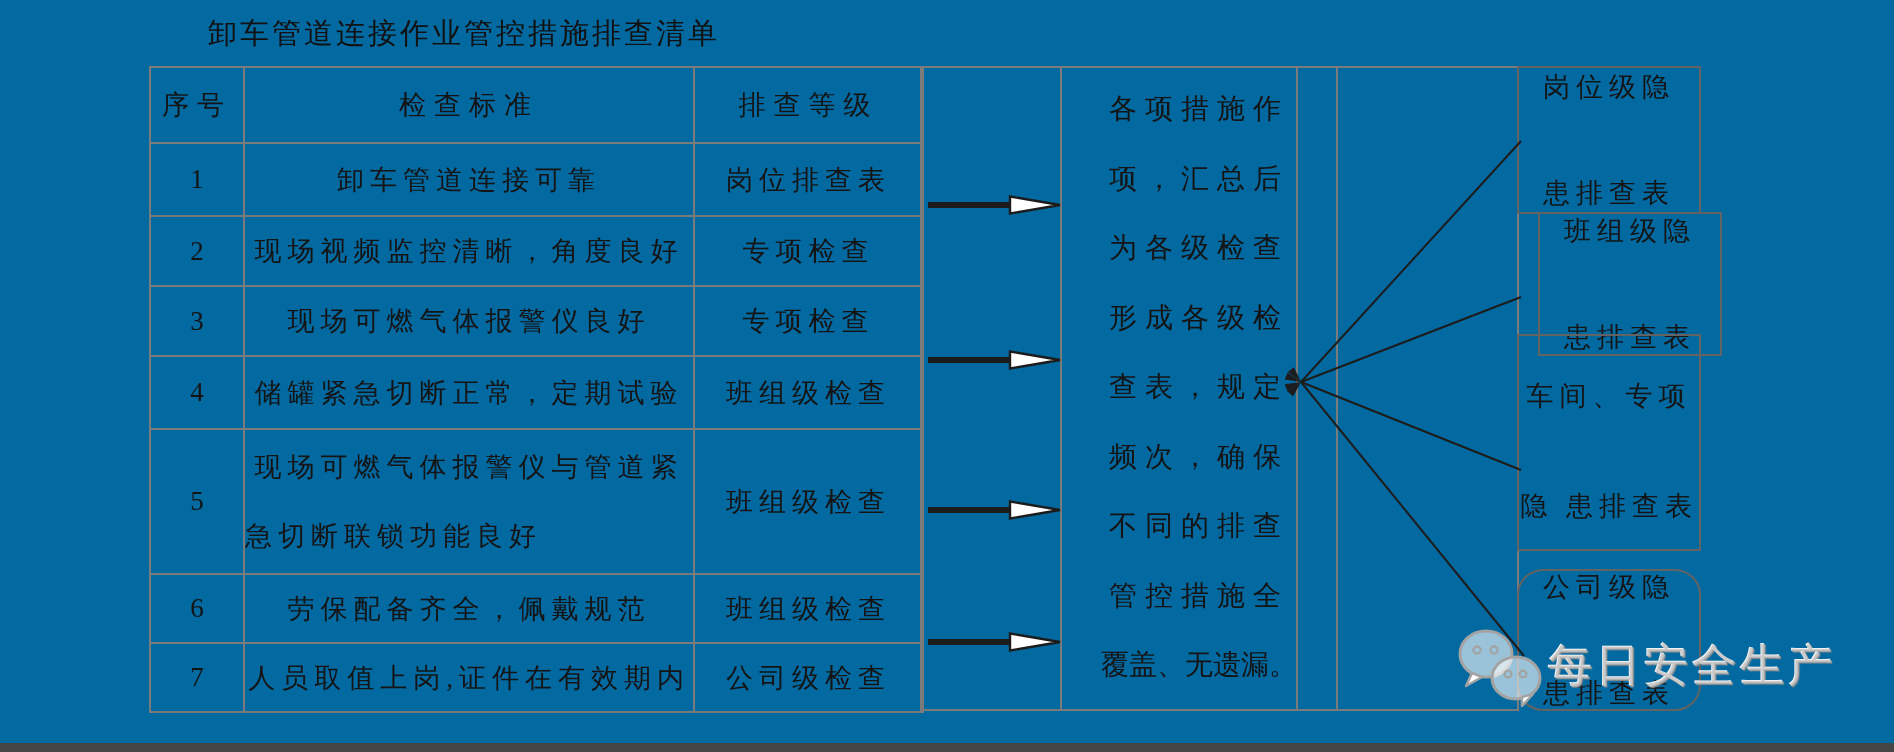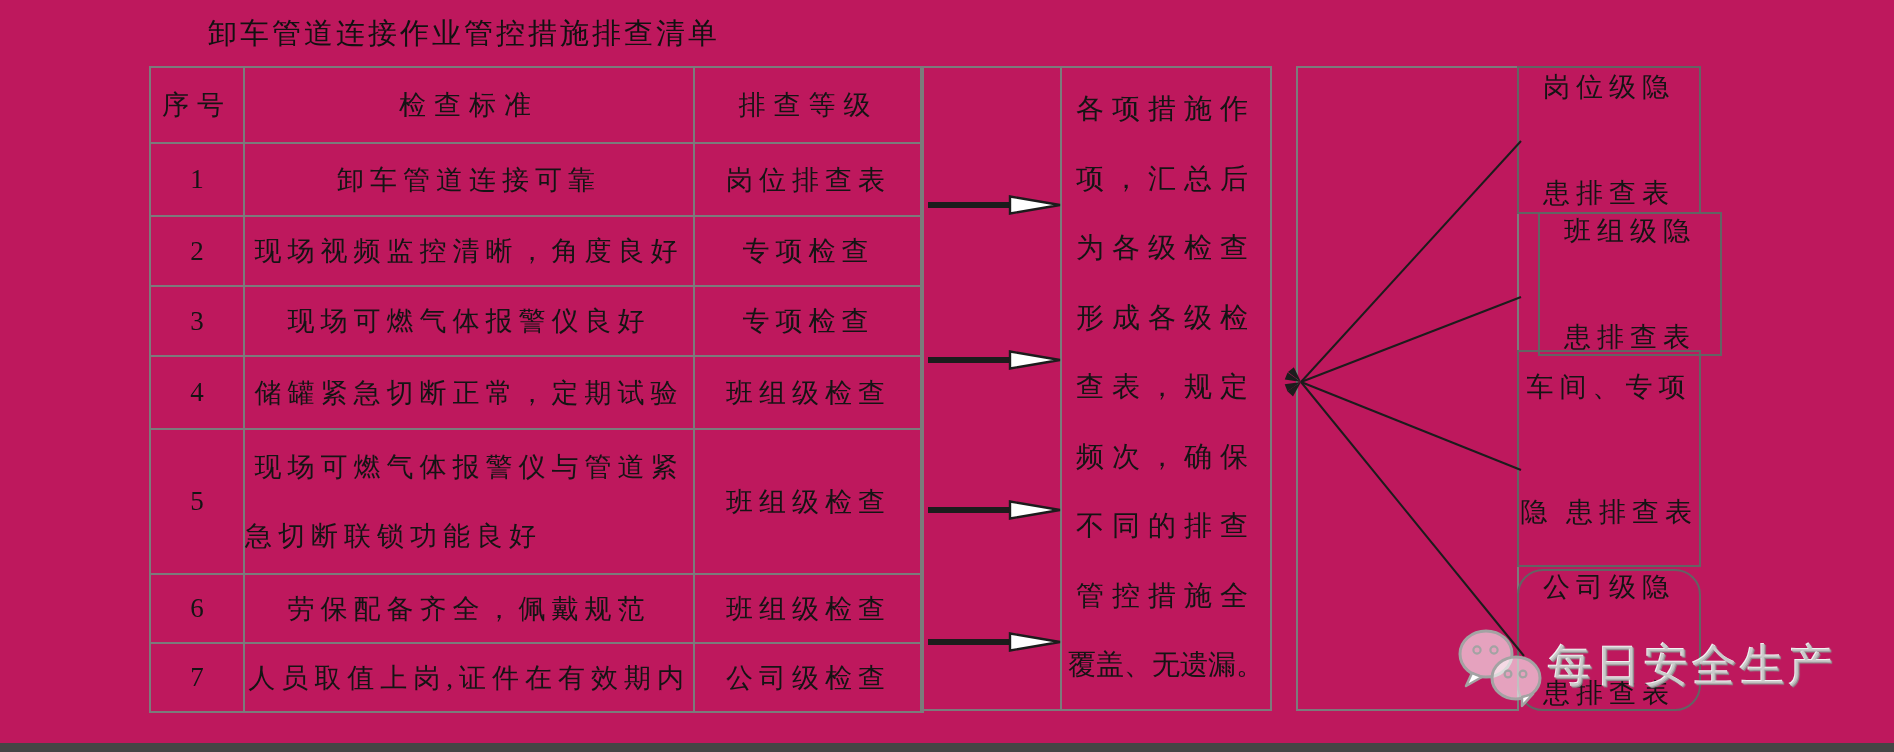--- a/index.html
+++ b/index.html
@@ -1,50 +1,50 @@
 <!DOCTYPE html>
 <html><head>
 <meta charset="utf-8">
 <style>
   html,body{margin:0;padding:0;background:#fff;}
-  #page{position:relative;width:1894px;height:752px;background:#be185d;overflow:hidden;
+  #page{position:relative;width:1894px;height:752px;background:#0369a1;overflow:hidden;
         font-family:"Liberation Serif","DejaVu Serif",serif;color:#111;}
 
   .title{position:absolute;left:208px;top:14px;font-size:29px;letter-spacing:3px;color:#111;}
 
   
   table.checklist{position:absolute;left:149px;top:66px;border-collapse:collapse;table-layout:fixed;}
   table.checklist td,table.checklist th{border:2px solid #7b7b7b;font-weight:normal;
         font-size:27px;text-align:center;vertical-align:middle;padding:0;color:#141414;}
   col.c-no{width:94px;} col.c-std{width:450px;} col.c-lvl{width:229px;}
   tr.h-head{height:76px;} tr.h-r1{height:73px;} tr.h-r2{height:70px;} tr.h-r3{height:70px;}
   tr.h-r4{height:73px;} tr.h-r5{height:145px;} tr.h-r6{height:69px;} tr.h-r7{height:69px;}
   td.std,th.std{letter-spacing:6px;padding:0 2px;}
   th.hdr{letter-spacing:8px;}
   td.lvl{letter-spacing:6px;}
   td.no{letter-spacing:0;}
   td.justify{text-align:justify;text-align-last:left;line-height:69px;}
 
   
   .cell{position:absolute;border:2px solid #7b7b7b;background:transparent;box-sizing:border-box;}
   .arrow-cell{left:920px;top:66px;width:142px;height:645px;}
-  .summary-cell{left:1060px;top:66px;width:212px;height:645px;padding-top:6px;}
+  .summary-cell{left:1060px;top:66px;width:278px;height:645px;padding-top:6px;}
   .fan-cell{left:1296px;top:66px;width:223px;height:645px;}
   .summary-line{height:69.5px;line-height:69.5px;text-align:center;font-size:28px;
         letter-spacing:8px;white-space:nowrap;color:#141414;}
   .summary-line.tight{letter-spacing:0;}
 
   
   .obox{position:absolute;left:1517px;width:184px;border:2px solid #636363;box-sizing:border-box;
         display:flex;flex-direction:column;justify-content:center;gap:40px;}
   .obox .bline{text-align:center;font-size:27px;letter-spacing:6px;line-height:66px;
         white-space:nowrap;color:#141414;}
   .obox1{top:66px;height:148px;}
   .obox2{top:212px;height:144px;margin-left:21px;}
-  .obox3{top:350px;height:217px;justify-content:space-between;padding-bottom:18px;}
+  .obox3{top:334px;height:217px;justify-content:flex-end;padding-bottom:8px;}
   .obox3 .bline{line-height:70px;}
   .obox4{top:569px;height:142px;border-radius:26px;}
 
   svg.overlay{position:absolute;left:0;top:0;pointer-events:none;}
 
   
   .watermark{position:absolute;left:1458px;top:622px;width:400px;height:95px;z-index:5;}
   .wm-text{position:absolute;left:90px;top:14px;font-size:45px;letter-spacing:3px;white-space:nowrap;
         color:rgba(190,190,190,0.75);text-shadow:-1px -1px 0 #f2f2f2,1px 1px 1px #8f8f8f;
         font-family:"Liberation Sans","DejaVu Sans",sans-serif;}

